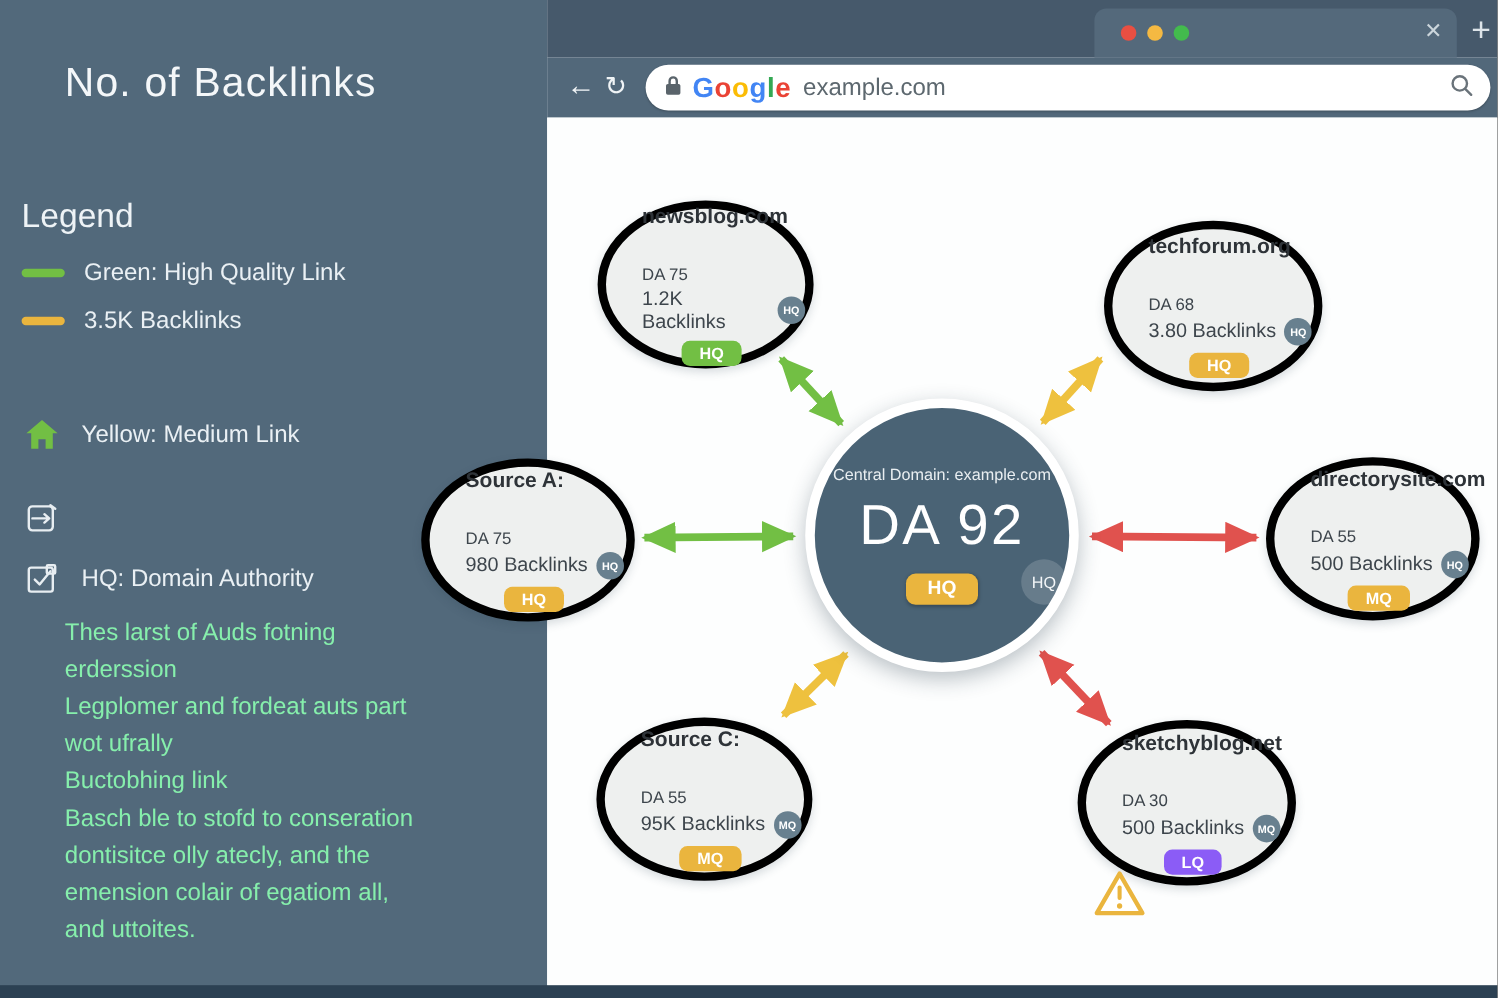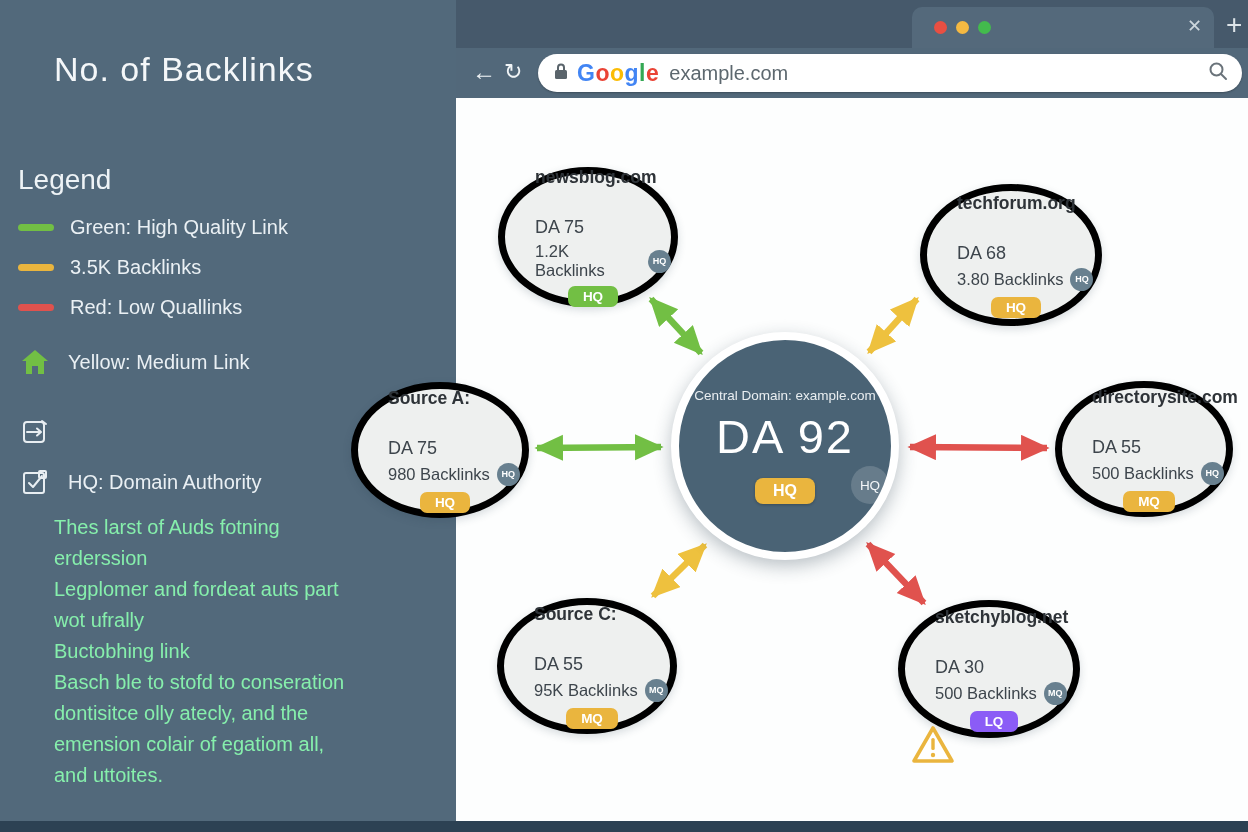--- a/index.html
+++ b/index.html
@@ -34,21 +34,21 @@
   .mag{margin-left:auto;margin-right:14px;flex:0 0 auto;}
   
   .content{position:absolute;left:456px;top:98px;width:792px;height:723px;background:#fdfefe;}
   svg.overlay{position:absolute;left:0;top:0;width:1248px;height:832px;pointer-events:none;}
   .node{
     position:absolute;background:#eef0ef;border:7px solid #000000;border-radius:50%;
     box-shadow:0 3px 8px rgba(40,60,75,.18);
     display:flex;flex-direction:column;justify-content:center;padding-left:30px;box-sizing:border-box;
   }
   .node .ntitle{font-size:17.5px;font-weight:700;color:#2e3338;margin-bottom:5px;}
-  .node .nda{font-size:18px;color:#3d454c;margin-bottom:4px;margin-top:24px;}
+  .node .nda{font-size:14px;color:#3d454c;margin-bottom:4px;margin-top:24px;}
   .node .nback{font-size:16.5px;color:#3d454c;display:flex;align-items:center;gap:7px;}
   .cbadge{width:23px;height:23px;border-radius:50%;background:#68808f;color:#fff;
     font-size:9px;font-weight:700;display:inline-flex;align-items:center;justify-content:center;flex:0 0 auto;}
   .pill{align-self:center;margin-top:6px;margin-left:-20px;color:#fff;font-weight:700;font-size:13.5px;
     padding:3px 15px;border-radius:7px;}
   .pill-green{background:#72bf44;}
   .pill-yellow{background:#eab53e;}
   .pill-red{background:#8b5cf6;}
   .central{
     position:absolute;left:671px;top:332px;width:228px;height:228px;border-radius:50%;
@@ -75,24 +75,20 @@
     <div class="legend-title">Legend</div>
 
     <div class="legend-row" style="top:216px;">
       <span class="dash" style="background:#72bf44;"></span>
       <span>Green: High Quality Link</span>
     </div>
     <div class="legend-row" style="top:256px;">
       <span class="dash" style="background:#eab53e;"></span>
       <span>3.5K Backlinks</span>
     </div>
-    <div class="legend-row" style="top:296px;">
-      <span class="dash" style="background:#e0524e;"></span>
-      <span>Red: Low Quallinks</span>
-    </div>
 
     <div class="legend-row" style="top:346px;">
       <span class="licon">
         <svg width="30" height="28" viewBox="0 0 30 28">
             <path d="M15 2 L28 13 L24 13 L24 26 L18 26 L18 18 L12 18 L12 26 L6 26 L6 13 L2 13 Z" fill="#72bf44"></path>
           </svg>
       </span>
       <span>Yellow: Medium Link</span>
     </div>
 

